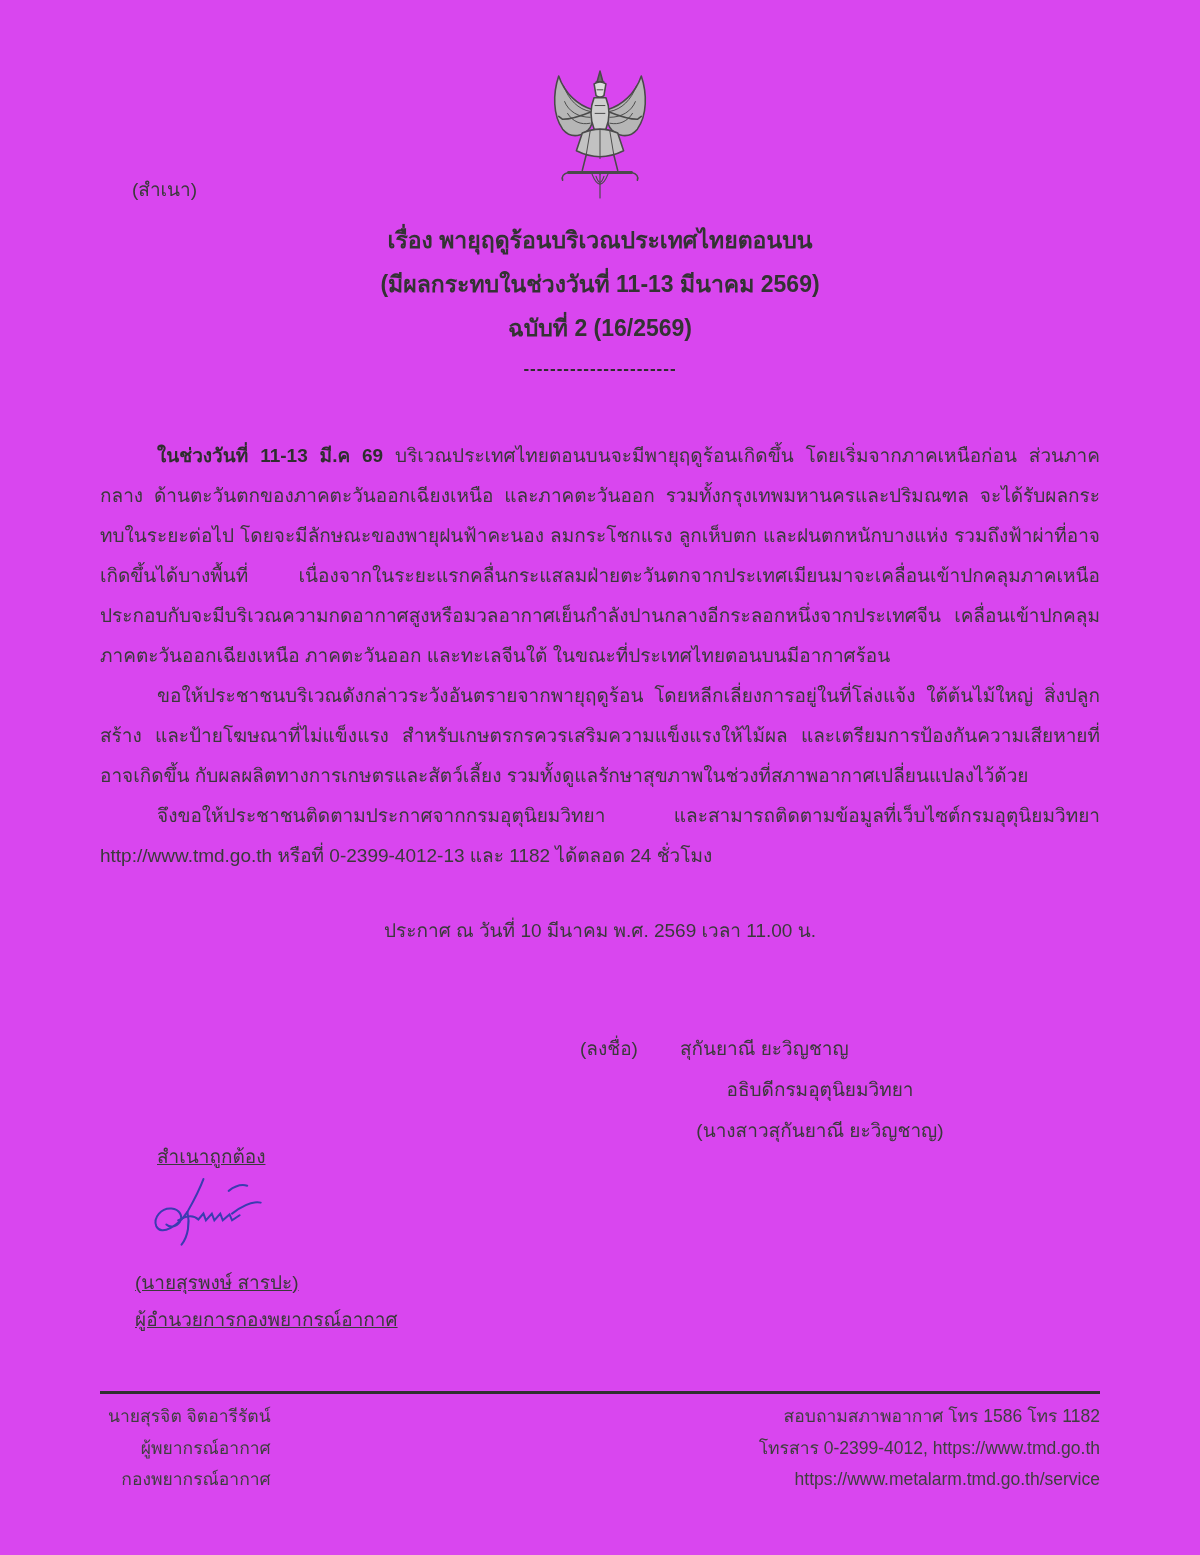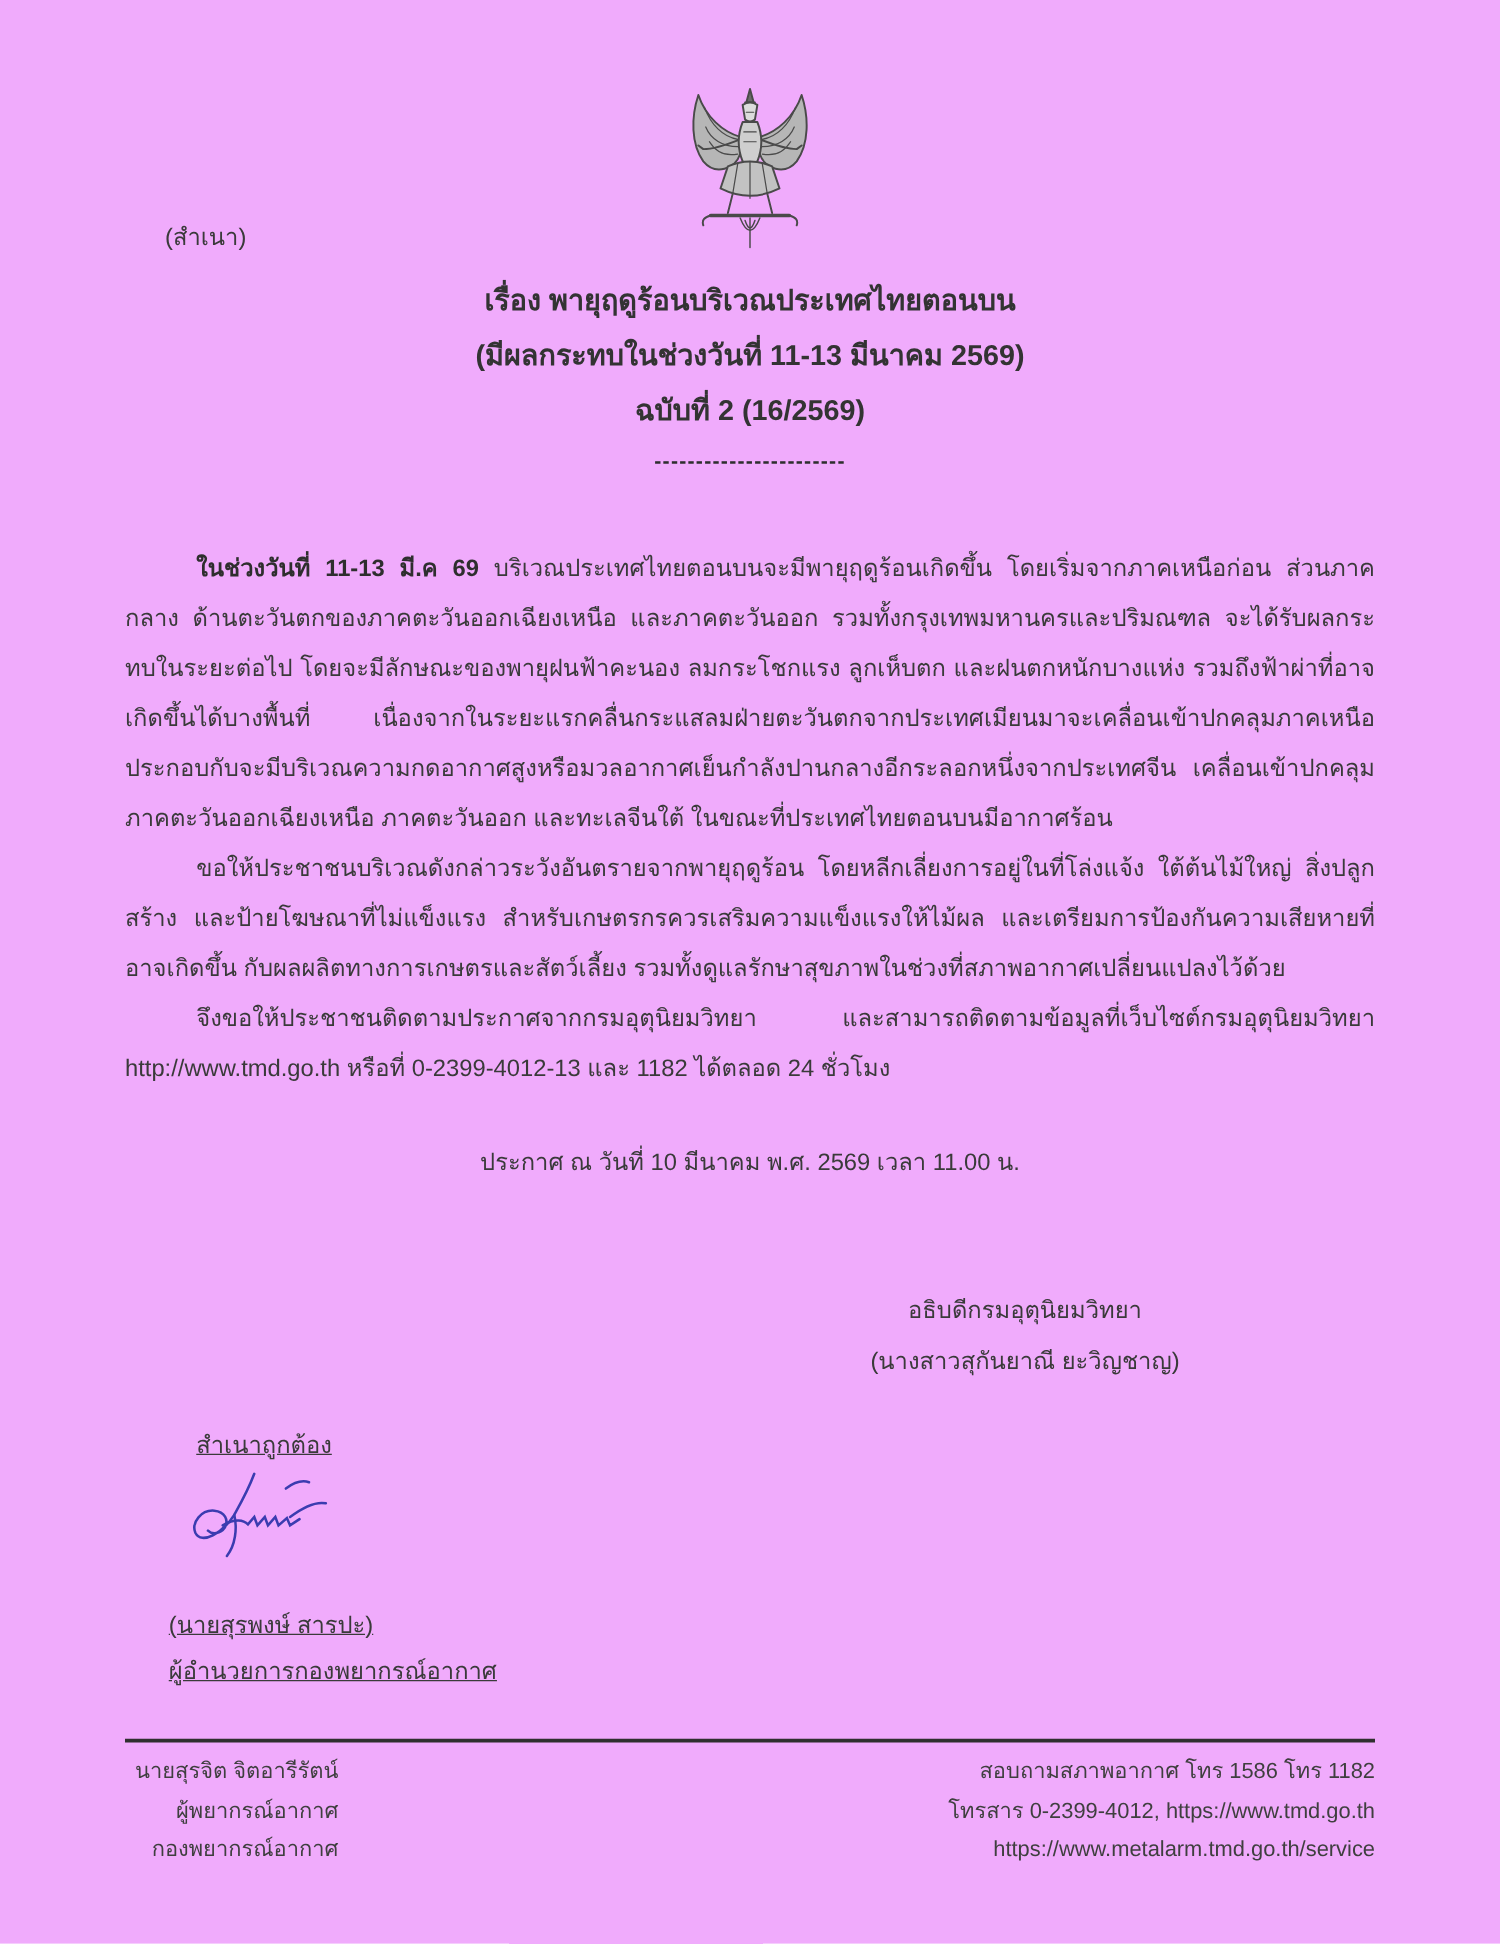--- a/index.html
+++ b/index.html
@@ -1,21 +1,21 @@
 <!DOCTYPE html>
 <html lang="th"><head>
 <meta charset="utf-8">
 <style>
   html, body { margin: 0; padding: 0; background: #ffffff; }
   .page {
     position: relative;
     width: 1200px;
     height: 1555px;
     margin: 0 auto;
-    background: #f0abfc;
+    background: #d946ef;
     font-family: "Liberation Sans", "DejaVu Sans", sans-serif;
     color: #3a3a3a;
     overflow: hidden;
   }
 
   
   .copy-label {
     position: absolute;
     left: 132px;
     top: 174px;
@@ -99,21 +99,21 @@
   .certify {
     position: absolute;
     top: 1144px;
     left: 135px;
     font-size: 19px;
     line-height: 26px;
     text-decoration: underline;
   }
   .certify .cert-label { margin-left: 22px; }
   .certify .cert-sign { margin: 4px 0 0 10px; display: block; }
-  .certify .cert-name { margin-top: 28px; line-height: 38px; }
+  .certify .cert-name { margin-top: 10px; line-height: 38px; }
   .certify .cert-title { line-height: 36px; }
 
   
   .doc-footer {
     position: absolute;
     top: 1391px;
     left: 100px;
     right: 100px;
   }
   .doc-footer .rule {
@@ -174,20 +174,21 @@
     <p><span class="lead-bold">ในช่วงวันที่ 11-13 มี.ค 69</span><span> บริเวณประเทศไทยตอนบนจะมีพายุฤดูร้อนเกิดขึ้น โดยเริ่มจากภาคเหนือก่อน ส่วนภาคกลาง ด้านตะวันตกของภาคตะวันออกเฉียงเหนือ และภาคตะวันออก รวมทั้งกรุงเทพมหานครและปริมณฑล จะได้รับผลกระทบในระยะต่อไป โดยจะมีลักษณะของพายุฝนฟ้าคะนอง ลมกระโชกแรง ลูกเห็บตก และฝนตกหนักบางแห่ง รวมถึงฟ้าผ่าที่อาจเกิดขึ้นได้บางพื้นที่ เนื่องจากในระยะแรกคลื่นกระแสลมฝ่ายตะวันตกจากประเทศเมียนมาจะเคลื่อนเข้าปกคลุมภาคเหนือ ประกอบกับจะมีบริเวณความกดอากาศสูงหรือมวลอากาศเย็นกำลังปานกลางอีกระลอกหนึ่งจากประเทศจีน เคลื่อนเข้าปกคลุมภาคตะวันออกเฉียงเหนือ ภาคตะวันออก และทะเลจีนใต้ ในขณะที่ประเทศไทยตอนบนมีอากาศร้อน</span></p>
     <p>ขอให้ประชาชนบริเวณดังกล่าวระวังอันตรายจากพายุฤดูร้อน โดยหลีกเลี่ยงการอยู่ในที่โล่งแจ้ง ใต้ต้นไม้ใหญ่ สิ่งปลูกสร้าง และป้ายโฆษณาที่ไม่แข็งแรง สำหรับเกษตรกรควรเสริมความแข็งแรงให้ไม้ผล และเตรียมการป้องกันความเสียหายที่อาจเกิดขึ้น กับผลผลิตทางการเกษตรและสัตว์เลี้ยง รวมทั้งดูแลรักษาสุขภาพในช่วงที่สภาพอากาศเปลี่ยนแปลงไว้ด้วย</p>
     <p>จึงขอให้ประชาชนติดตามประกาศจากกรมอุตุนิยมวิทยา และสามารถติดตามข้อมูลที่เว็บไซต์กรมอุตุนิยมวิทยา http://www.tmd.go.th หรือที่ 0-2399-4012-13 และ 1182 ได้ตลอด 24 ชั่วโมง</p>
   </main>
 
   <section class="announce">
     <div>ประกาศ ณ วันที่ 10 มีนาคม พ.ศ. 2569 เวลา 11.00 น.</div>
   </section>
 
   <section class="signing">
+    <div class="sign-row"><span>(ลงชื่อ)</span><span class="gap"></span><span>สุกันยาณี ยะวิญชาญ</span></div>
     <div class="centered">อธิบดีกรมอุตุนิยมวิทยา</div>
     <div class="centered">(นางสาวสุกันยาณี ยะวิญชาญ)</div>
   </section>
 
   <section class="certify">
     <div class="cert-label">สำเนาถูกต้อง</div>
     <svg class="cert-sign" viewBox="0 0 150 95" width="132" height="80">
       <g fill="none" stroke="#3b3cb0" stroke-width="2.4" stroke-linecap="round">
         <path d="M66 6 C60 22 52 36 47 45 C36 62 16 74 10 62 C6 52 16 40 28 41 C38 42 42 50 38 57 C34 63 26 64 22 60"></path>
         <path d="M47 45 C50 58 48 74 40 84"></path>

